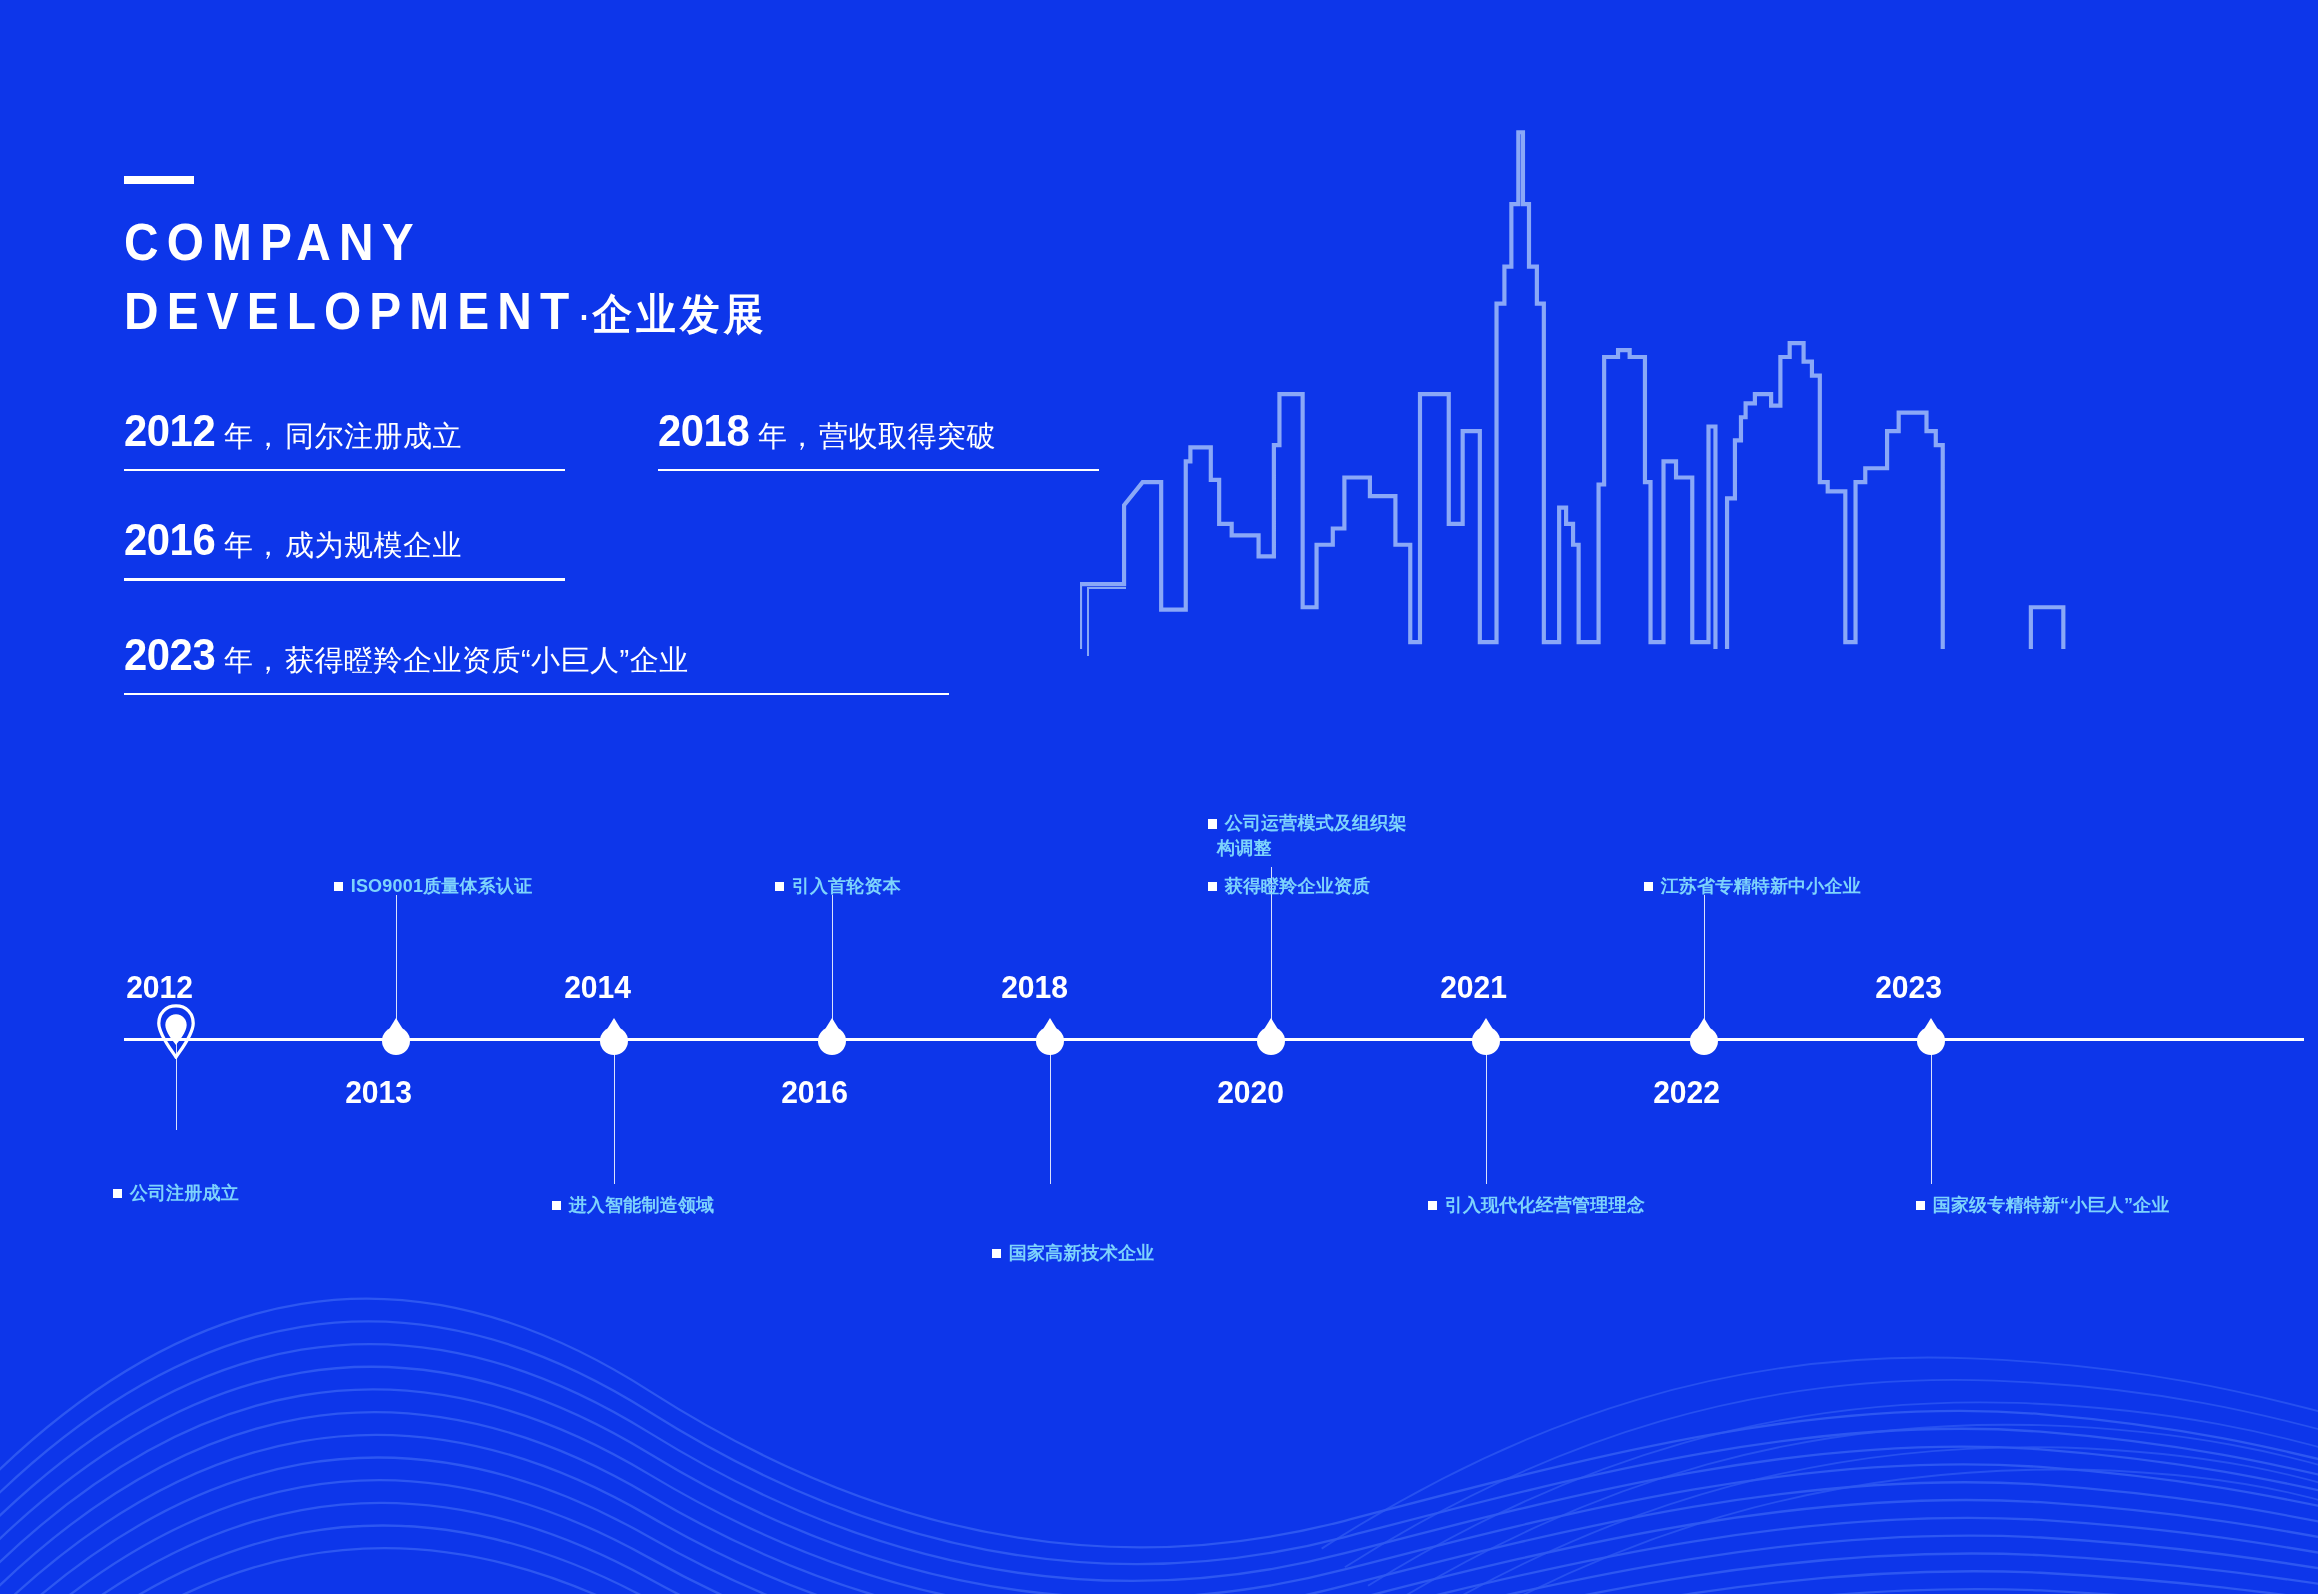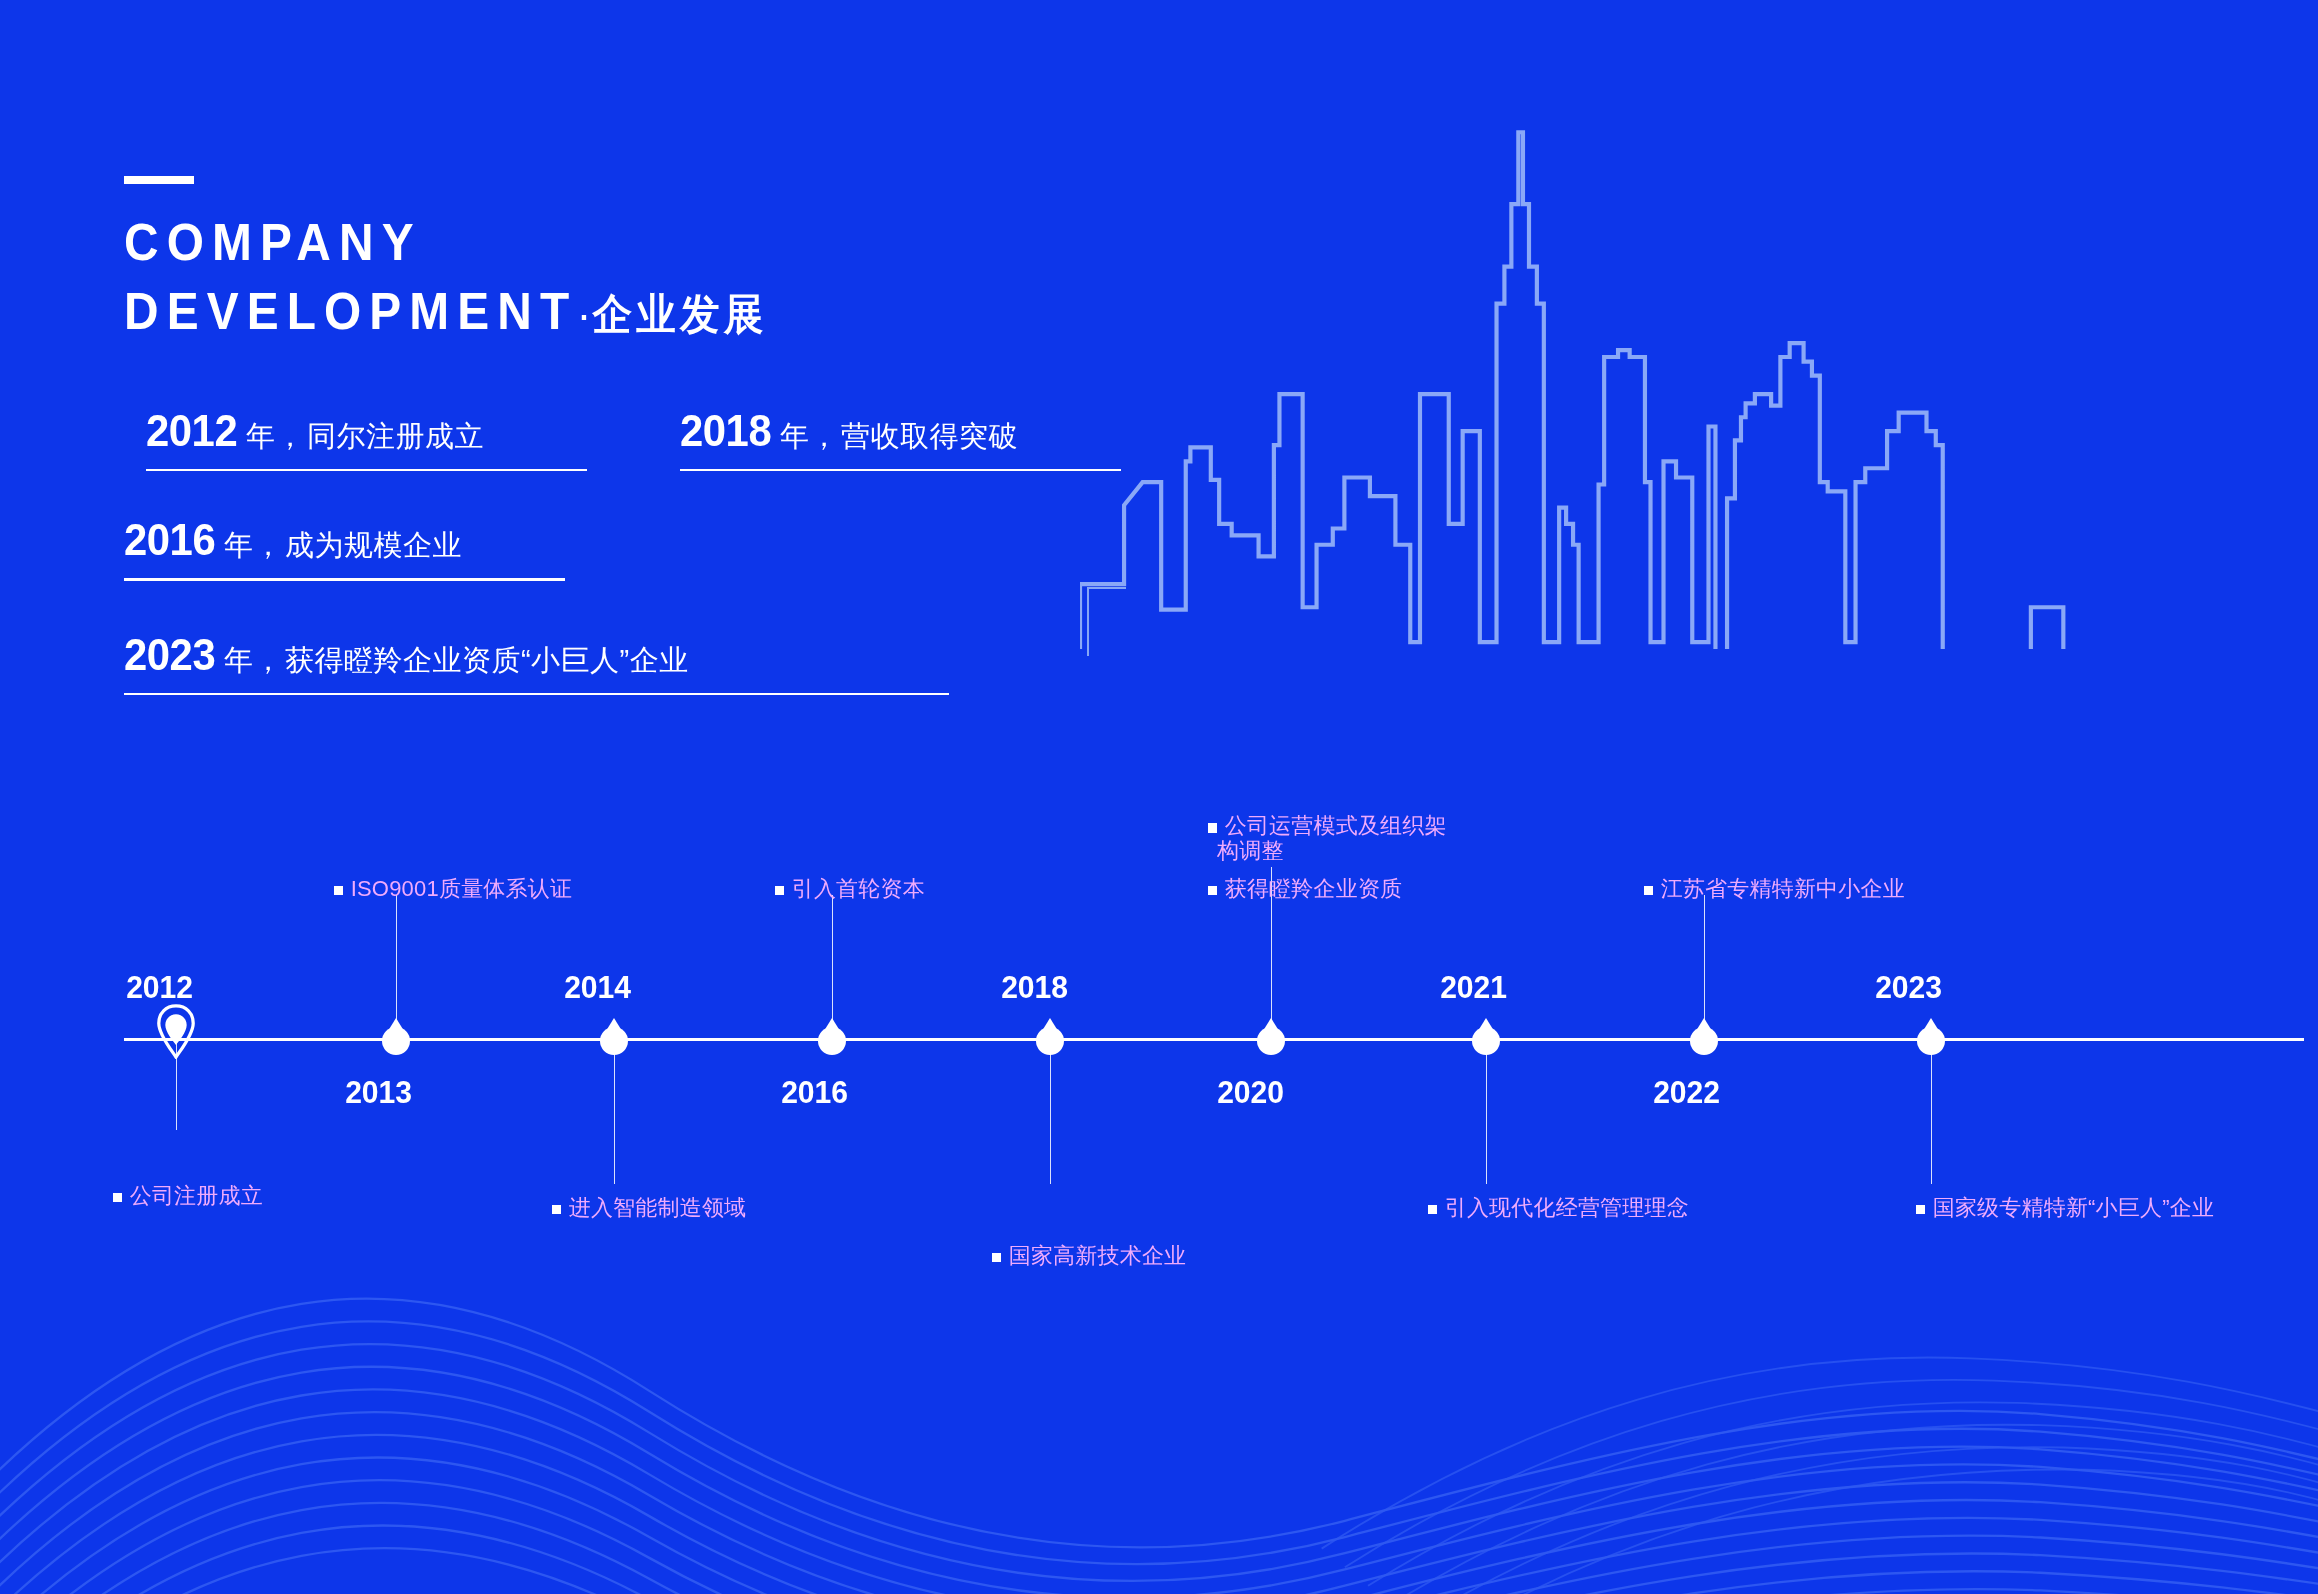--- a/index.html
+++ b/index.html
@@ -47,21 +47,21 @@
   .ms-cell.wide{width:965px;}
   .ms-text{white-space:nowrap;line-height:1;padding-bottom:16px;}
   .ms-year{
     font-size:45px;font-weight:700;letter-spacing:-0.5px;
     transform:scaleX(0.93);display:inline-block;transform-origin:left bottom;
   }
   .ms-label{font-size:29px;font-weight:500;letter-spacing:0.5px;margin-left:1.9px;}
   .ms-underline{height:2.3px;background:#ffffff;width:441px;}
   .ms-cell.c2 .ms-underline{width:441px;}
   .ms-cell.wide .ms-underline{width:825px;}
-  .ms-row.r1{margin-bottom:46px;justify-content:flex-end;}
+  .ms-row.r1{margin-bottom:46px;}
   .ms-row.r2{margin-bottom:51px;}
 
   
   .bracket{position:absolute;left:1087px;top:587px;width:37px;height:67px;
            border-top:2.3px solid #86a6f5;border-left:2.3px solid #86a6f5;}
 
   
   .timeline{position:absolute;left:0;top:784px;width:2334px;height:464px;}
   .axis{position:absolute;left:124px;top:254px;width:2180px;height:3.2px;background:#ffffff;}
 
@@ -88,22 +88,22 @@
   .lead{position:absolute;width:1.4px;background:rgba(255,255,255,0.85);}
 
   .yr{
     position:absolute;font-size:32px;font-weight:700;letter-spacing:0px;
     transform:scaleX(0.94);white-space:nowrap;
   }
   .yr.above{top:185px;}
   .yr.below{top:290px;}
 
   .note{
-    position:absolute;font-size:22px;font-weight:400;letter-spacing:0.2px;
-    white-space:nowrap;line-height:1.45;color:#f0abfc;
+    position:absolute;font-size:18px;font-weight:700;letter-spacing:0.2px;
+    white-space:nowrap;line-height:1.45;color:#7dd3fc;
   }
   .note .bullet{
     display:inline-block;width:9.3px;height:9.3px;background:#ffffff;
     margin-right:7.4px;vertical-align:0.9px;
   }
 </style>
 </head>
 <body style="background: rgb(13, 54, 234);">
 
 <div class="stage">

